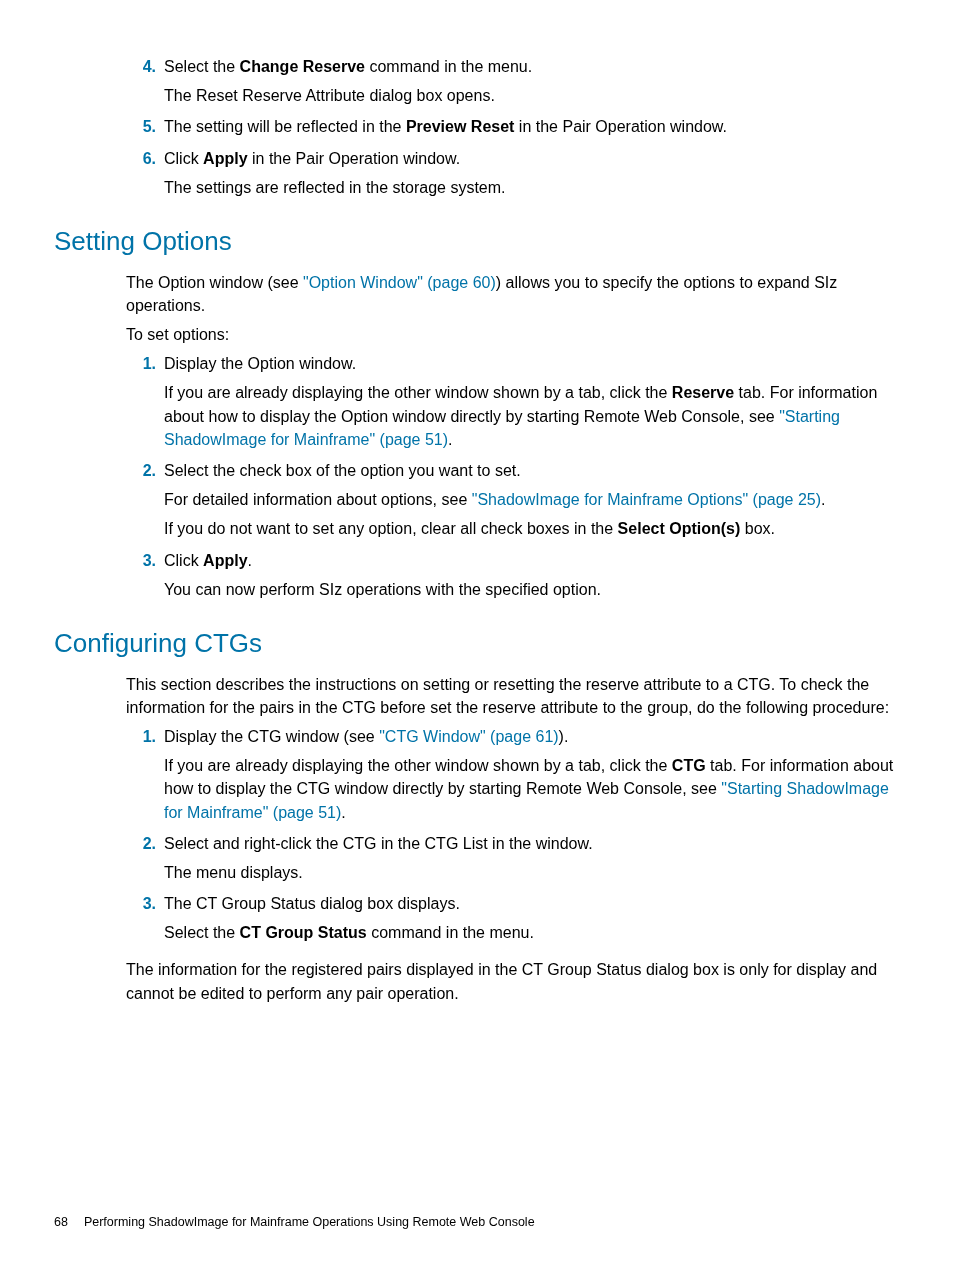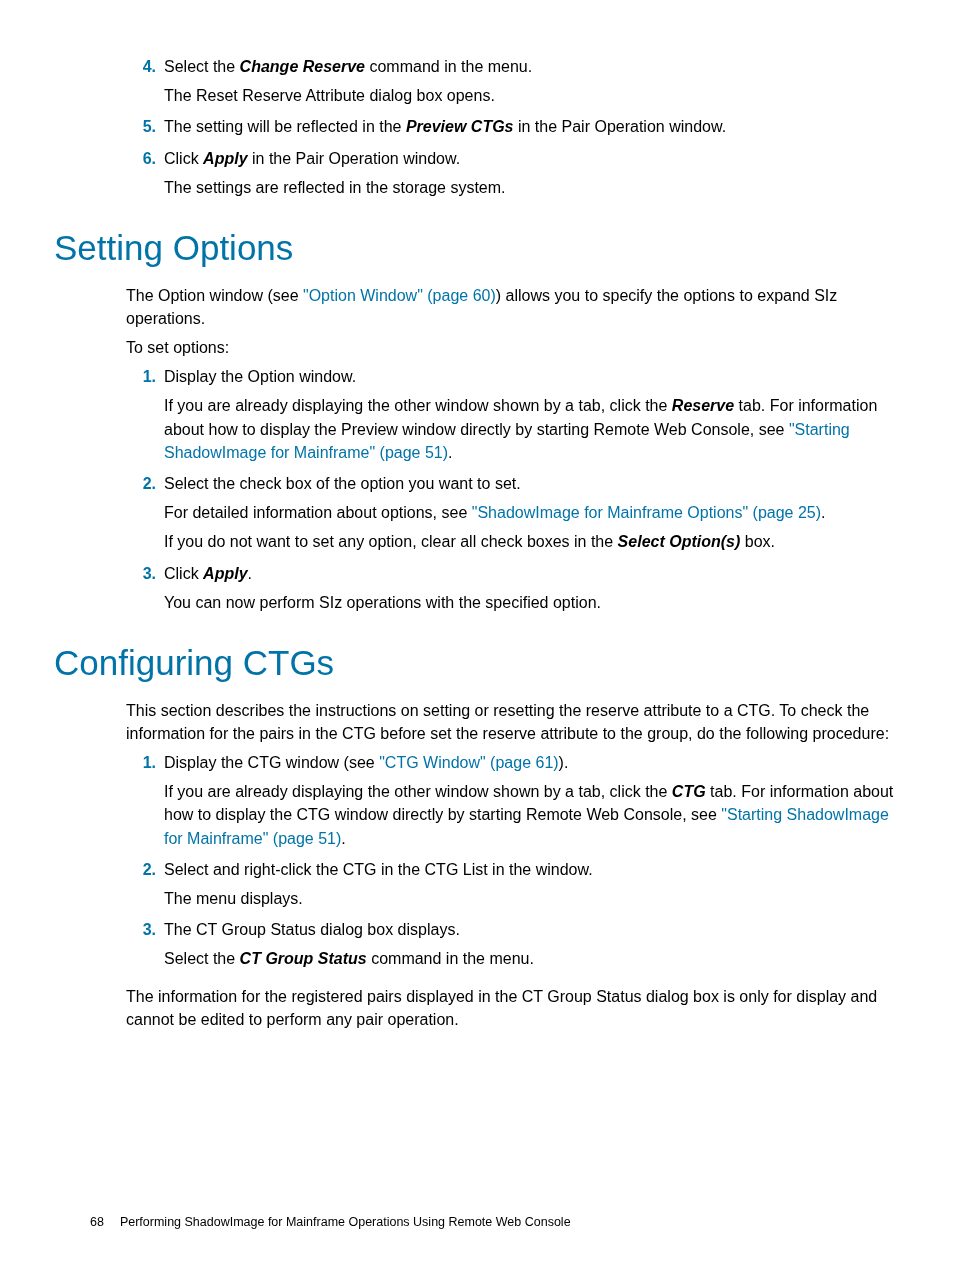--- a/index.html
+++ b/index.html
@@ -22,72 +22,71 @@
     top: 0;
     font-weight: bold;
     color: #0073a8;
     width: 30px;
     text-align: right;
   }
   .list-body { }
   p { margin-bottom: 6px; }
   h2 {
     font-weight: normal;
-    font-size: 35px;
+    font-size: 26px;
     color: #0073a8;
     margin: 24px 0 10px -72px;
   }
   .link { color: #0073a8; }
-  .bold { font-weight: bold; font-style: italic; }
+  .bold { font-weight: bold; }
   .footer {
     position: absolute;
     bottom: 40px;
     left: 54px;
     font-size: 12.5px;
-    margin-left: 36px;
   }
   .footer-num { margin-right: 16px; }
 </style>
 </head>
 <body>
 
 <div class="content">
 
   <div class="list-item">
     <span class="list-num">4.</span>
     <div class="list-body">
       <p><span>Select the </span><span class="bold">Change Reserve</span><span> command in the menu.</span></p>
       <p>The Reset Reserve Attribute dialog box opens.</p>
     </div>
   </div>
 
   <div class="list-item">
     <span class="list-num">5.</span>
     <div class="list-body">
-      <p><span>The setting will be reflected in the </span><span class="bold">Preview CTGs</span><span> in the Pair Operation window.</span></p>
+      <p><span>The setting will be reflected in the </span><span class="bold">Preview Reset</span><span> in the Pair Operation window.</span></p>
     </div>
   </div>
 
   <div class="list-item">
     <span class="list-num">6.</span>
     <div class="list-body">
       <p><span>Click </span><span class="bold">Apply</span><span> in the Pair Operation window.</span></p>
       <p>The settings are reflected in the storage system.</p>
     </div>
   </div>
 
   <h2>Setting Options</h2>
   <p><span>The Option window (see </span><span class="link">"Option Window" (page 60)</span><span>) allows you to specify the options to expand SIz operations.</span></p>
   <p>To set options:</p>
 
   <div class="list-item">
     <span class="list-num">1.</span>
     <div class="list-body">
       <p>Display the Option window.</p>
-      <p><span>If you are already displaying the other window shown by a tab, click the </span><span class="bold">Reserve</span><span> tab. For information about how to display the Preview window directly by starting Remote Web Console, see </span><span class="link">"Starting ShadowImage for Mainframe" (page 51)</span><span>.</span></p>
+      <p><span>If you are already displaying the other window shown by a tab, click the </span><span class="bold">Reserve</span><span> tab. For information about how to display the Option window directly by starting Remote Web Console, see </span><span class="link">"Starting ShadowImage for Mainframe" (page 51)</span><span>.</span></p>
     </div>
   </div>
 
   <div class="list-item">
     <span class="list-num">2.</span>
     <div class="list-body">
       <p>Select the check box of the option you want to set.</p>
       <p><span>For detailed information about options, see </span><span class="link">"ShadowImage for Mainframe Options" (page 25)</span><span>.</span></p>
       <p><span>If you do not want to set any option, clear all check boxes in the </span><span class="bold">Select Option(s)</span><span> box.</span></p>
     </div>

